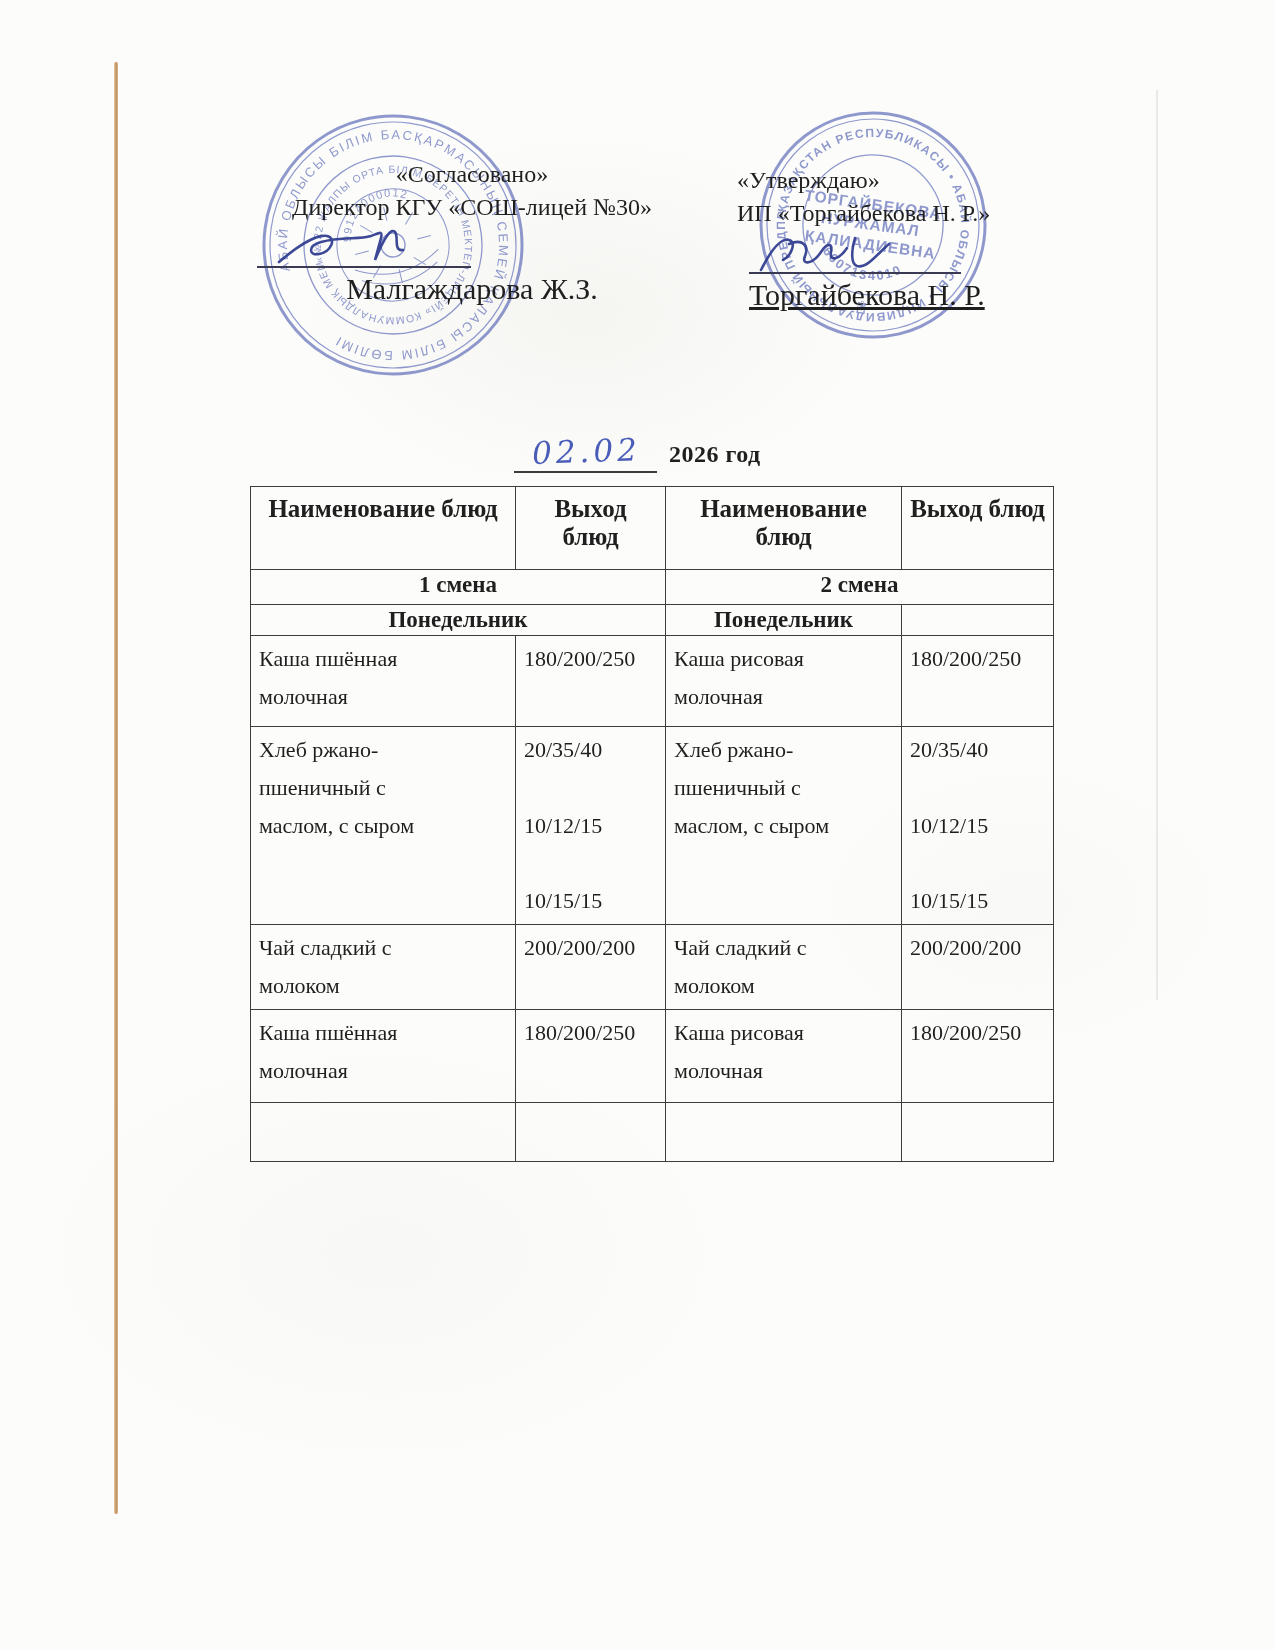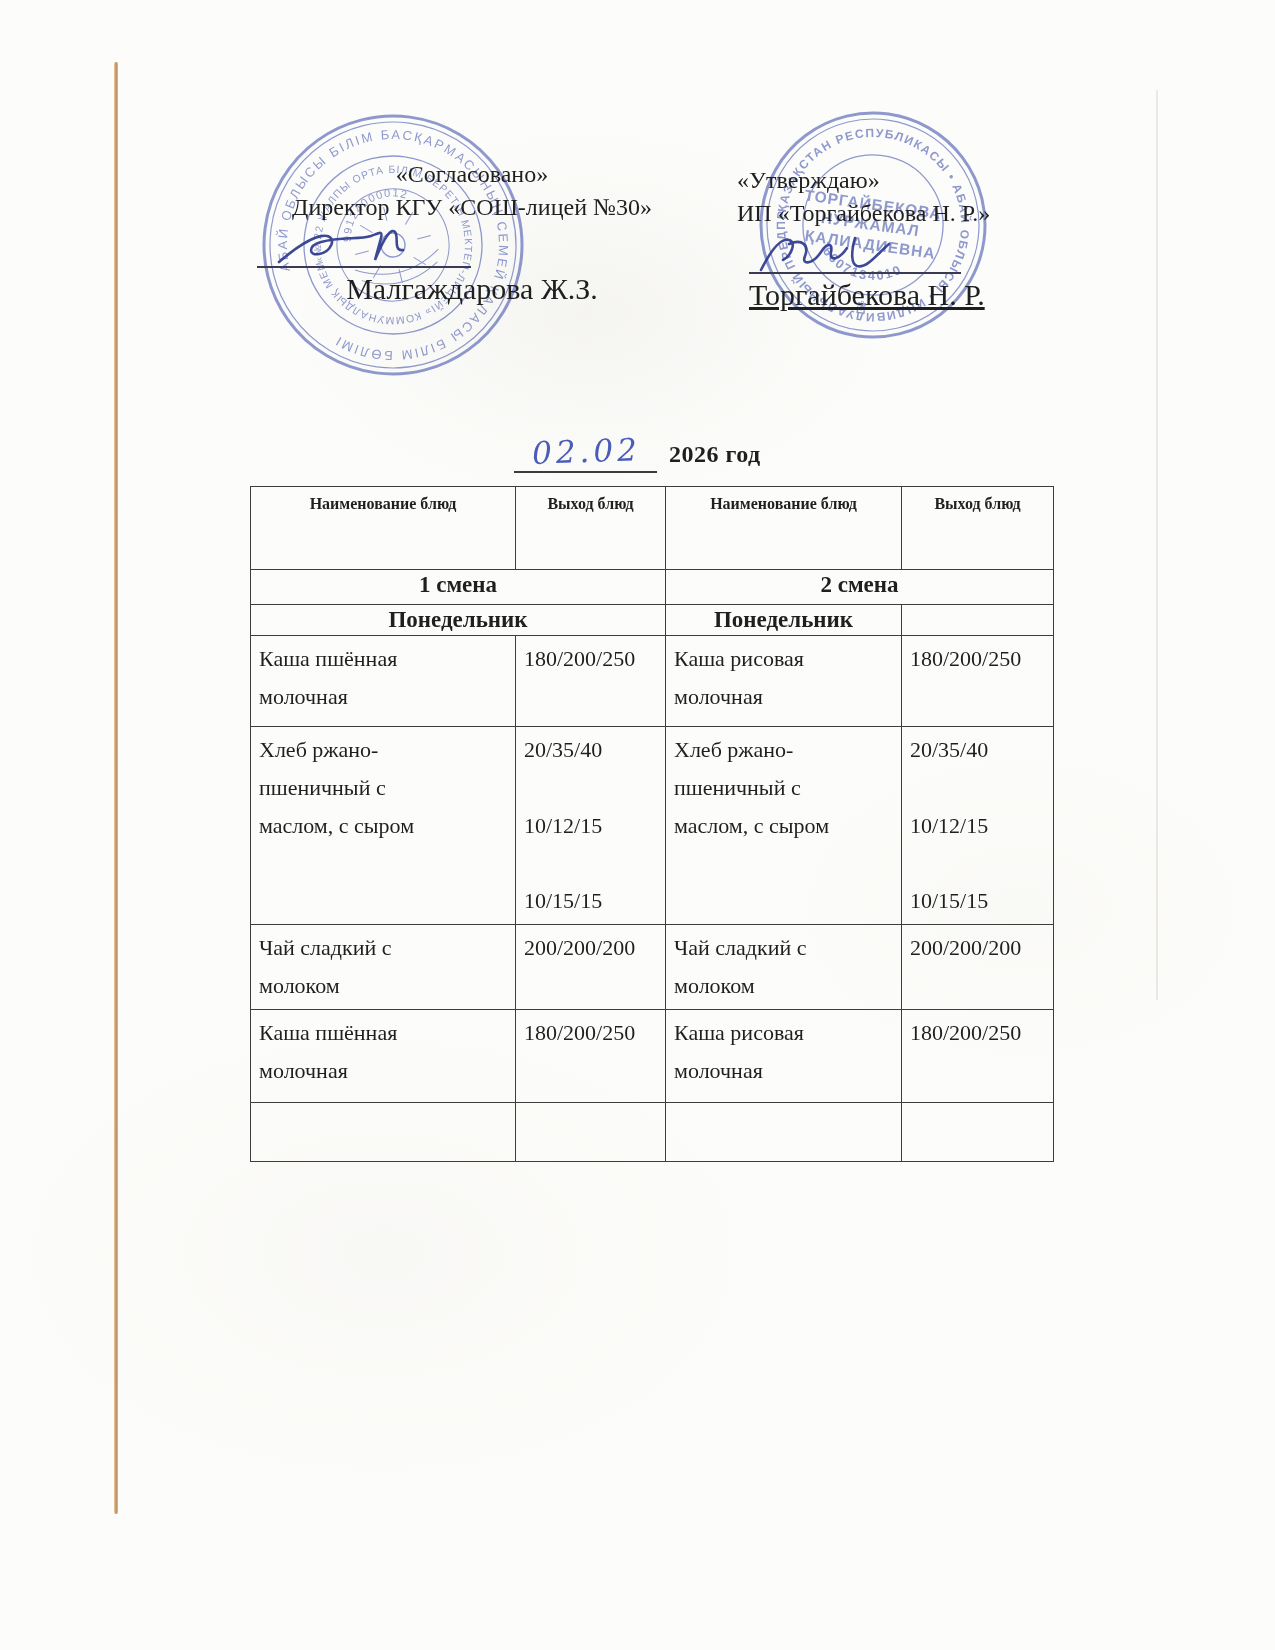--- a/index.html
+++ b/index.html
@@ -66,21 +66,21 @@
     position:absolute;left:250px;top:486px;width:803px;
     border-collapse:collapse;table-layout:fixed;
     font-size:22px;
   }
   table.menu td, table.menu th{
     border:1.6px solid #3d3d3d;
     padding:4px 8px;vertical-align:top;
     overflow:hidden;
   }
   table.menu th{
-    font-size:16px;font-weight:bold;text-align:center;vertical-align:top;
+    font-size:25px;font-weight:bold;text-align:center;vertical-align:top;
     height:70px;padding-top:8px;
   }
   tr.shift-row td, tr.day-row td{
     text-align:center;font-weight:bold;font-size:23px;padding:2px 24px;
   }
   tr.shift-row td{height:30px;}
   tr.day-row td{height:26px;margin-left:12px;}
   tbody.menu-body td{line-height:1.72;}
   tbody.menu-body td.c1{padding-right:50px;}
   tbody.menu-body td.c3{padding-right:40px;}

